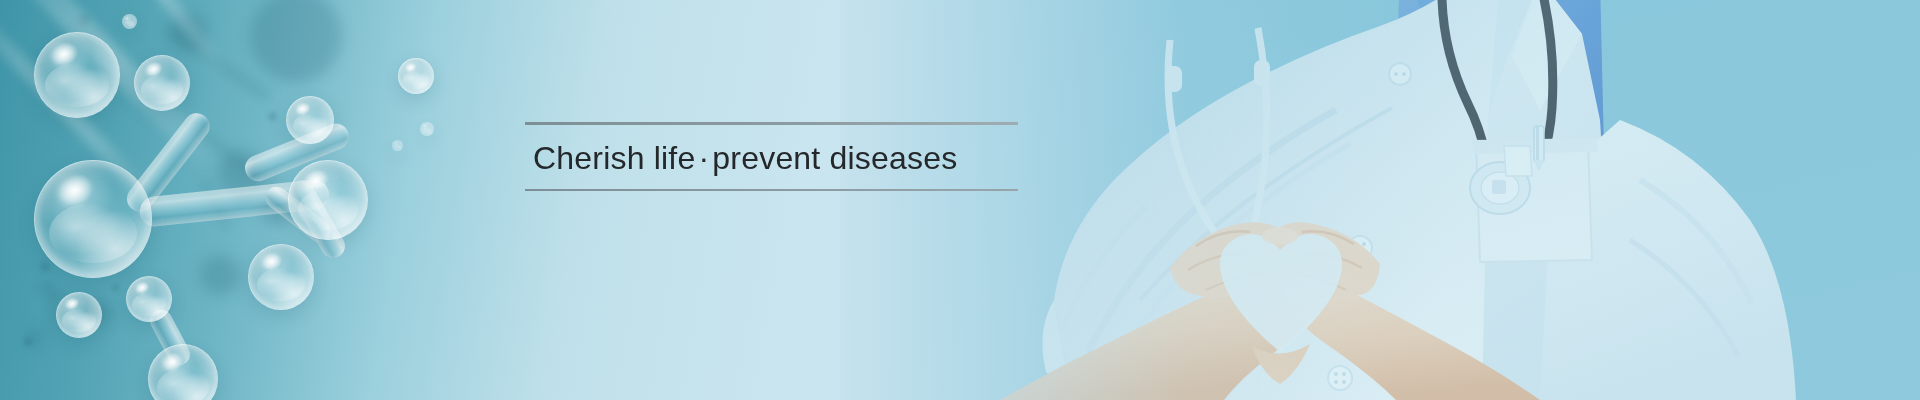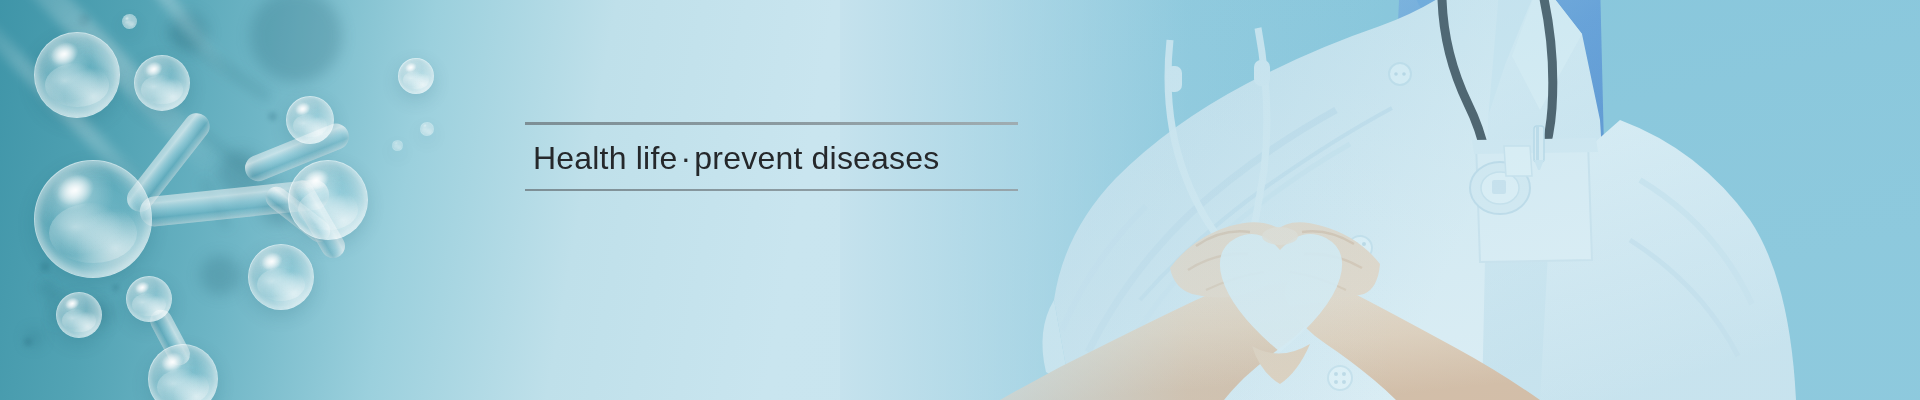--- a/index.html
+++ b/index.html
@@ -288,18 +288,18 @@
         <rect x="0" y="0" width="1080" height="400" fill="url(#blueTint)"></rect>
 
         <rect x="0" y="0" width="560" height="400" fill="url(#fadeLeft)"></rect>
       </g>
     </svg>
   </div>
 
   <div id="headline-block">
     <div class="rule" id="rule-top"></div>
     <div id="page-subtitle">
-      <span>Health life</span><span class="mid-dot">·</span><span>prevent diseases</span>
+      <span>Cherish life</span><span class="mid-dot">·</span><span>prevent diseases</span>
     </div>
     <div class="rule" id="rule-bottom"></div>
   </div>
 
 </div>
 
 </body></html>

